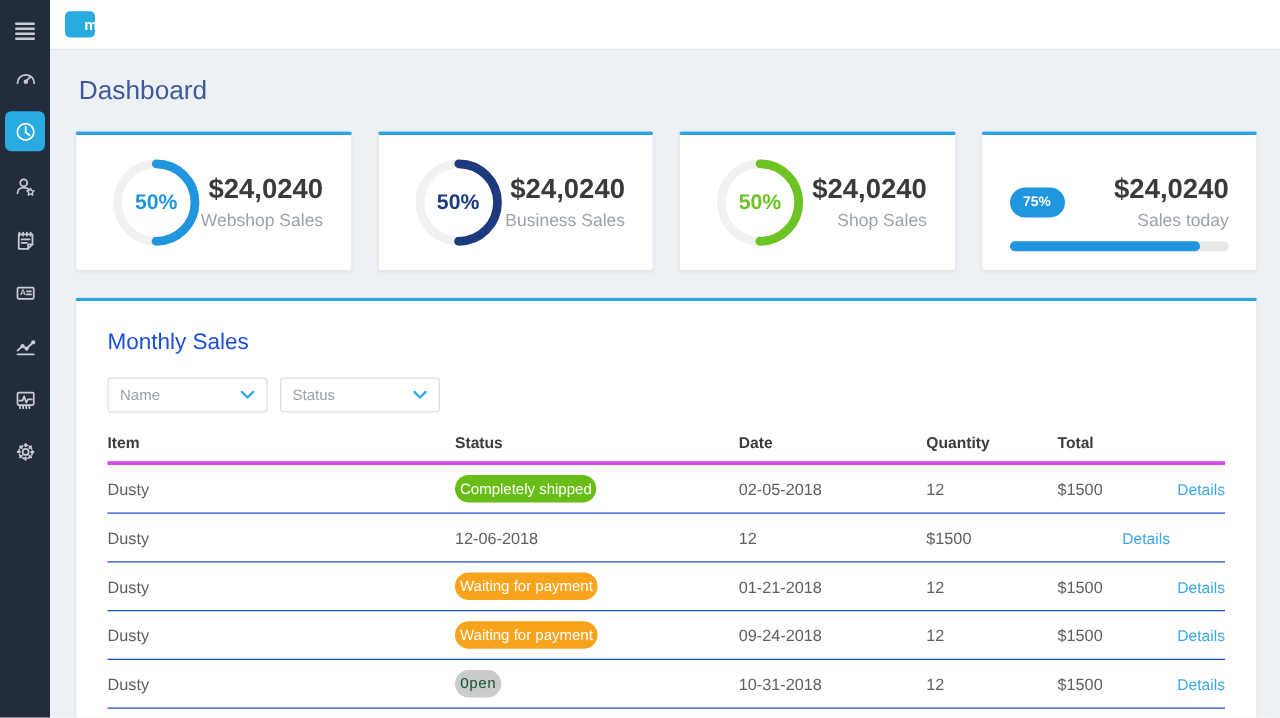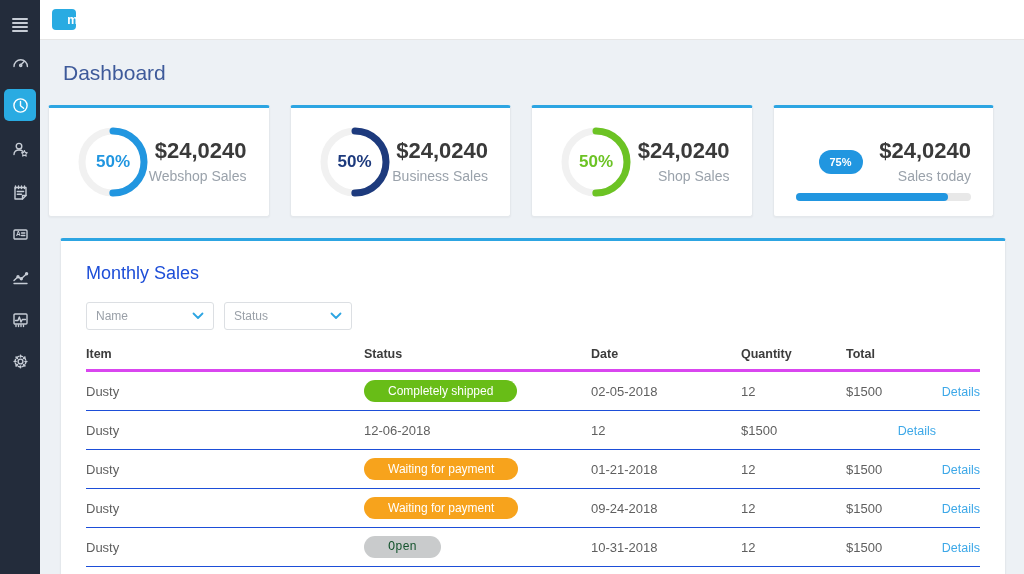--- a/index.html
+++ b/index.html
@@ -26,21 +26,21 @@
           background:#29abe2; border-radius:4px; color:#fff; font-weight:bold;
           font-size:12px; display:flex; align-items:center; justify-content:center;padding-left:24px; }
 
   
   .content { position:absolute; left:40px; top:40px; width:984px; height:534px;
              background:#edf1f5; overflow:hidden; }
   .page-title { position:absolute; left:23px; top:21px; font-size:21px;
                 color:#3e5a9a; font-weight:500; }
 
   
-  .cards { position:absolute; left:8px; top:65px; width:946px; height:112px;
+  .cards { position:absolute; left:20px; top:65px; width:946px; height:112px;
            display:flex; gap:20px; }
   .card { flex:1; background:#fff; border:1px solid #e4e8ec; border-top:3px solid #2da5e2;
           border-radius:3px; position:relative;
           box-shadow:0 1px 2px rgba(0,0,0,0.04); }
   .donut-wrap { position:absolute; left:26px; top:16px; width:76px; height:76px; }
   .donut-wrap svg { display:block; }
   .donut-pct { position:absolute; left:0; top:0; width:76px; height:76px;
                display:flex; align-items:center; justify-content:center;
                font-size:17px; font-weight:bold; }
   .card-text { position:absolute; right:22px; top:30px; text-align:right; }
@@ -66,21 +66,21 @@
   .select-box .ph { flex:1; font-size:12px; color:#9aa0a8; }
   .select-box svg { stroke:#2da5e2; fill:none; stroke-width:1.8;
                     stroke-linecap:round; stroke-linejoin:round; }
 
   .grid-row { display:grid;
               grid-template-columns:278px 227px 150px 105px 90px 1fr;
               align-items:center; }
   .thead { height:34px; margin-top:8px; border-bottom:3px solid #d946ef;
            font-size:12.5px; font-weight:bold; color:#3c3c3c; }
   .trow { height:39px; border-bottom:1px solid #1d4ed8; font-size:13px; color:#5f5f5f; }
-  .badge { display:inline-block; padding:4px 24px; border-radius:12px;
+  .badge { display:inline-block; padding:4px 4px; border-radius:12px;
            font-size:12px; color:#fff; }
   .details-cell { text-align:right; }
   .details-link { font-size:12.5px; color:#3da8e8; text-decoration:none; cursor:pointer; }
 </style>
 </head>
 <body>
 
 <div class="sidebar">
   <div class="side-item" style="top:8px">
     <svg width="18" height="18" viewBox="0 0 18 18" style="stroke-width:2">
@@ -203,21 +203,21 @@
         </svg>
         <div class="donut-pct" style="color: rgb(108, 195, 36);">50%</div>
       </div>
       <div class="card-text">
         <div class="card-value">$24,0240</div>
         <div class="card-label">Shop Sales</div>
       </div>
     </div>
 
     <div class="card">
-      <div class="pill" style="background-color: rgb(33, 150, 224); margin-left: 23px;">75%</div>
+      <div class="pill" style="background-color: rgb(33, 150, 224);">75%</div>
       <div class="card-text">
         <div class="card-value">$24,0240</div>
         <div class="card-label">Sales today</div>
       </div>
       <div class="progress-track">
         <div class="progress-fill" style="background-color: rgb(33, 150, 224); width: 87%;"></div>
       </div>
     </div>
   </div>
 

